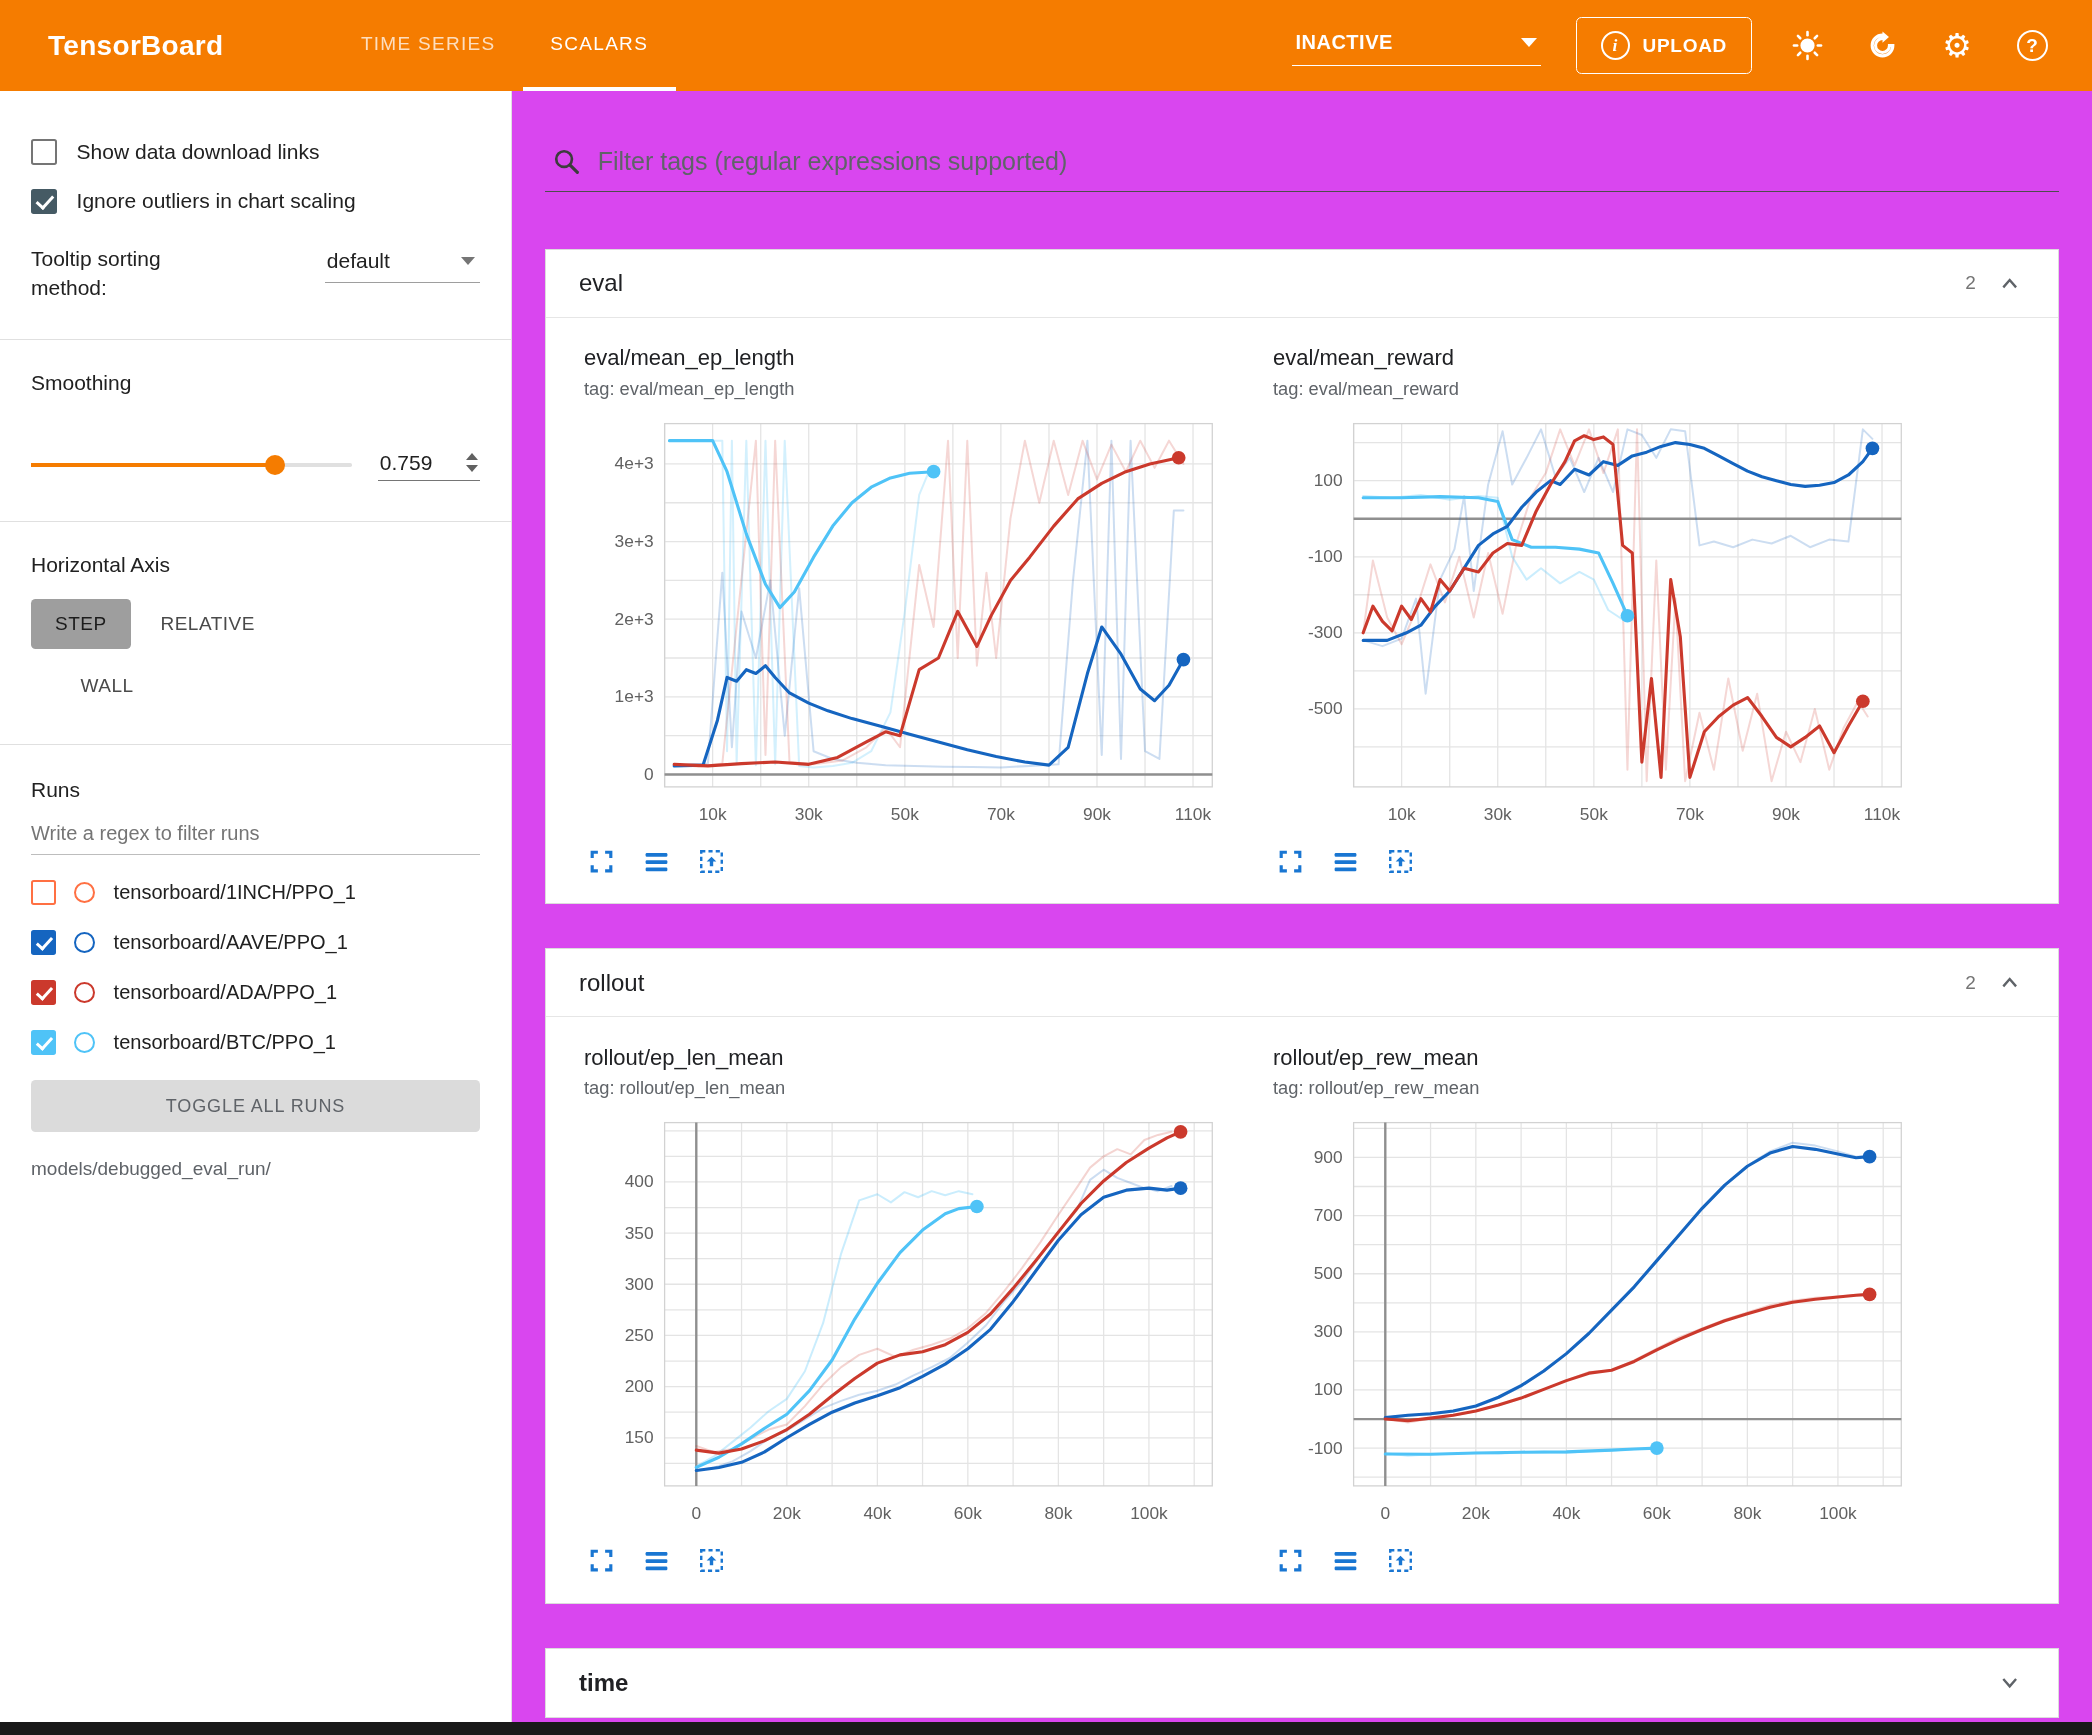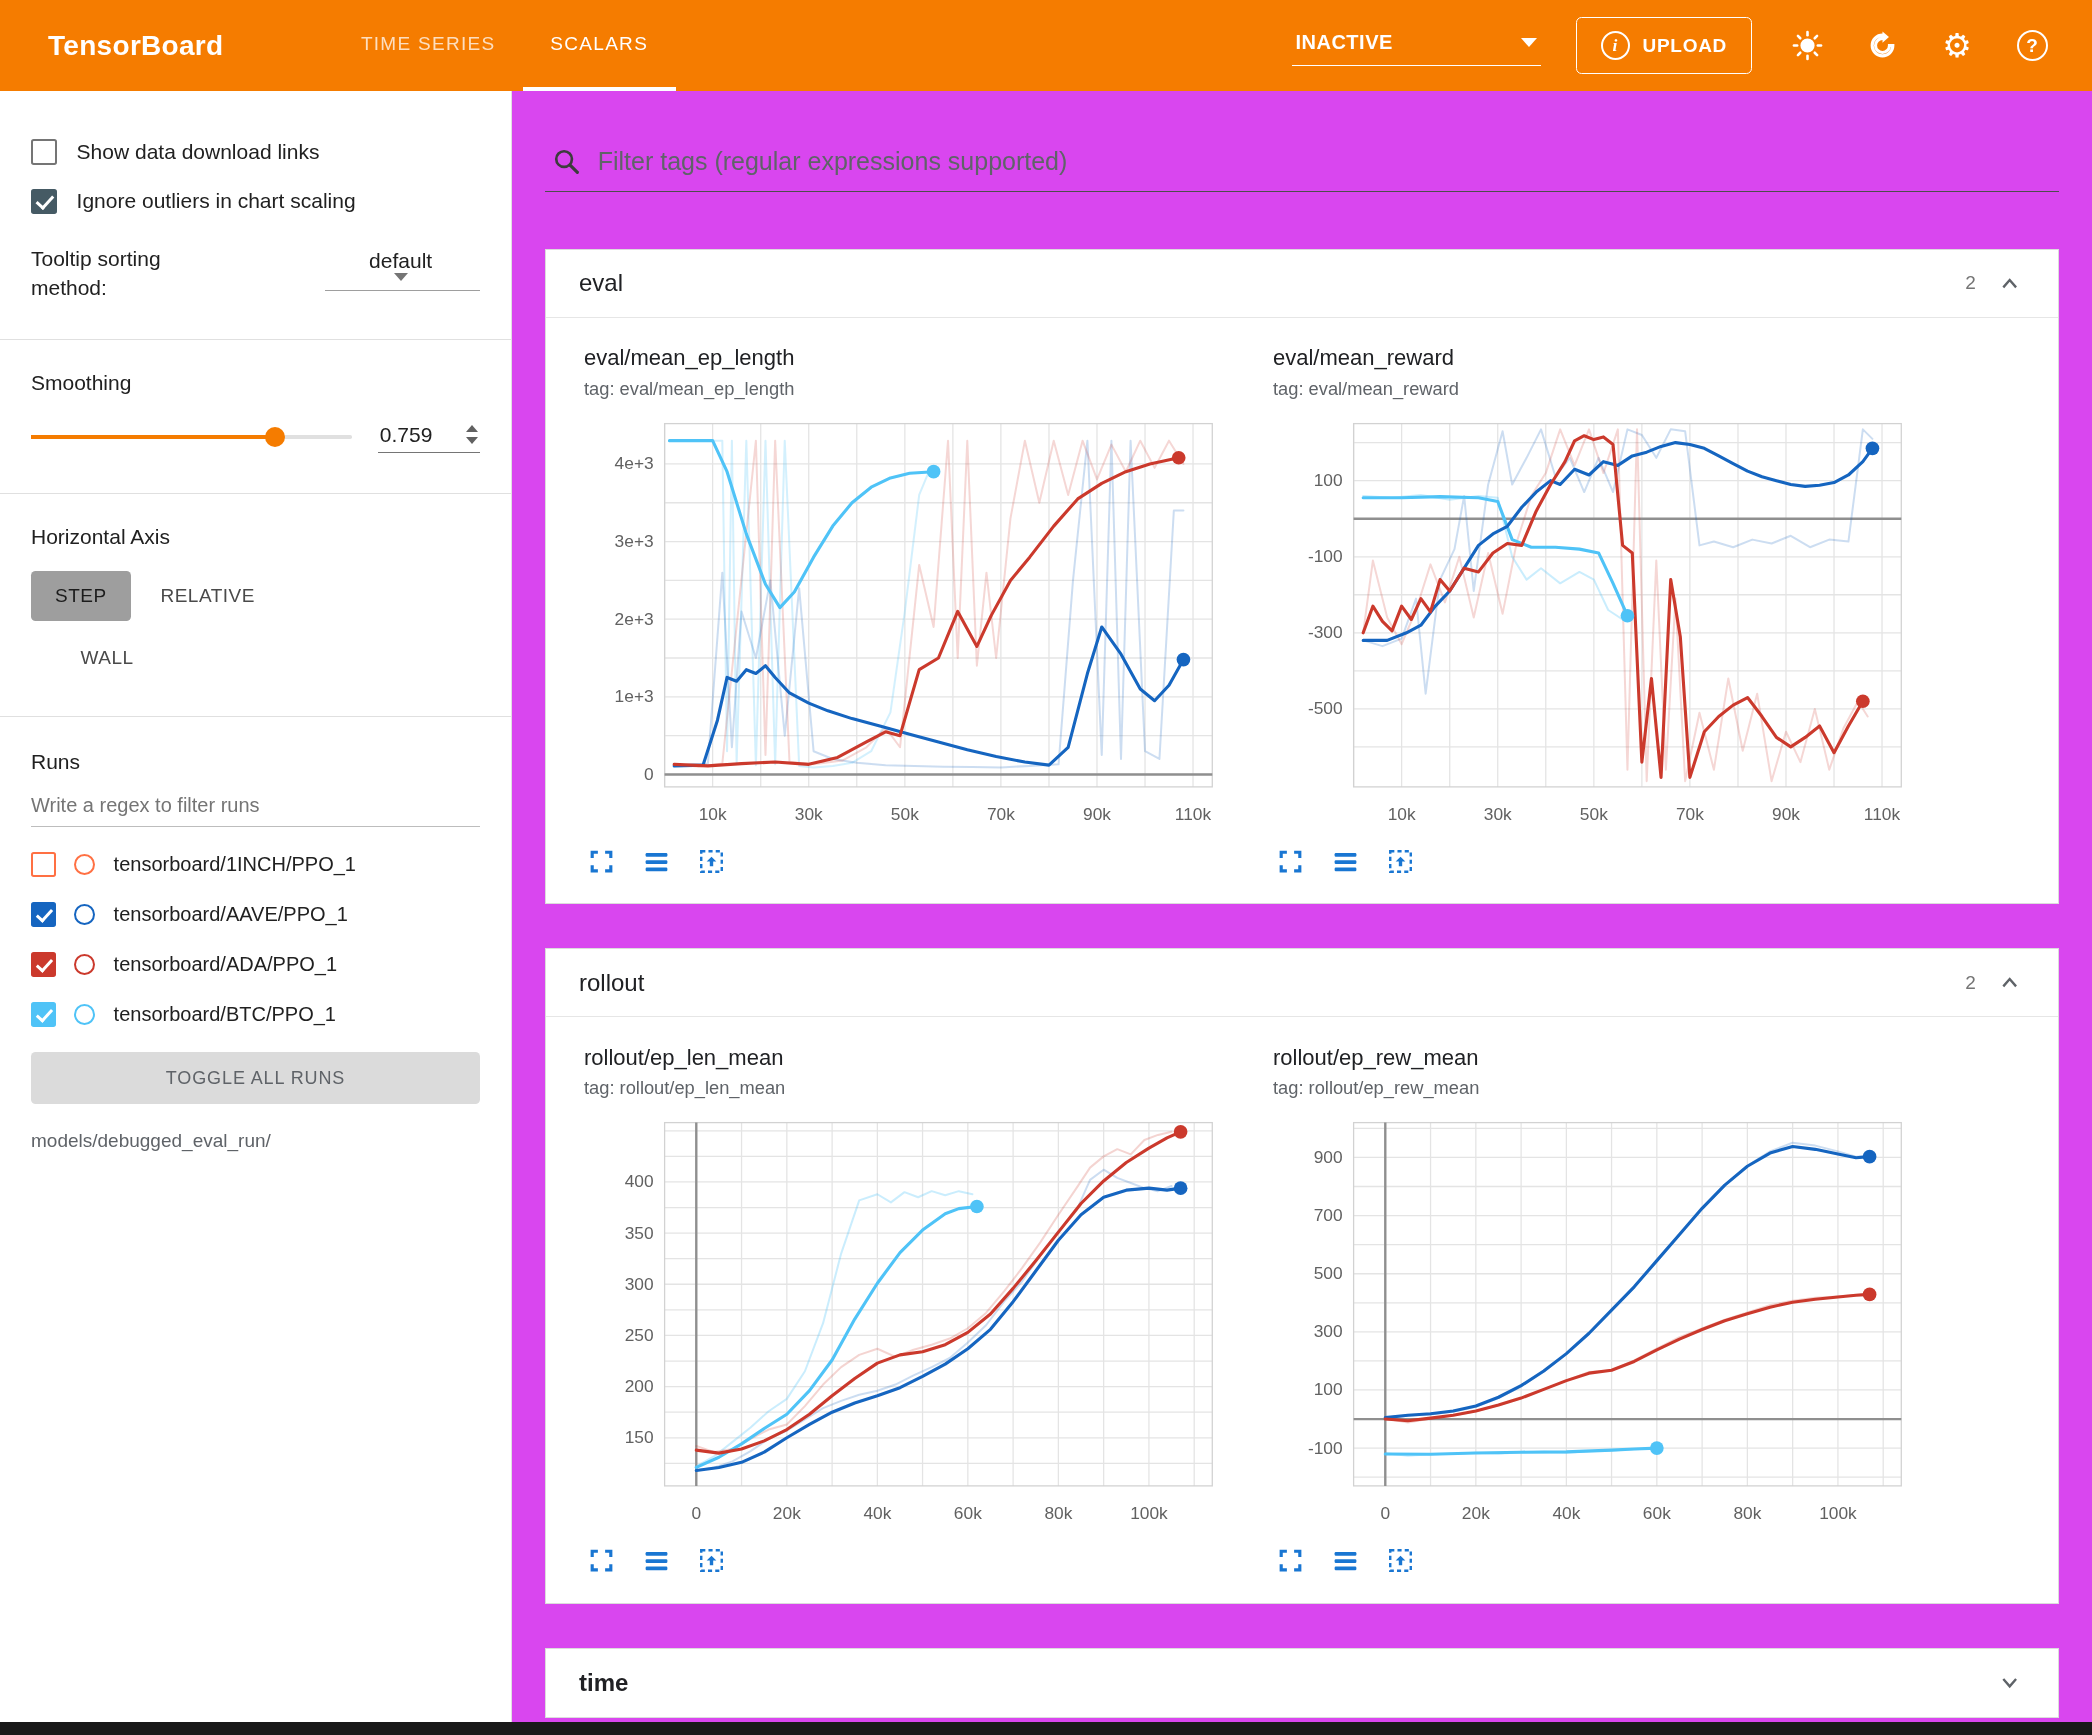--- a/index.html
+++ b/index.html
@@ -43,26 +43,26 @@
   .check-row { display:flex; align-items:center; gap:20px; margin-bottom:24px; cursor:pointer; }
   .cb { width:25.6px; height:25.6px; border:2.3px solid #757575; border-radius:2.7px;
     position:relative; flex:none; background:#fff; }
   .cb.checked { background:#455a64; border-color:#455a64; }
   .cb.checked::after { content:""; position:absolute; left:7.3px; top:1.8px; width:7.3px; height:13.7px;
     border:solid #fff; border-width:0 3.2px 3.2px 0; transform:rotate(42deg); }
   .tooltip-row { display:flex; justify-content:space-between; align-items:flex-start;
     margin:31px 0 37px; }
   .tooltip-label { width:196px; line-height:1.35; }
   .dd-value { width:155px; display:flex; justify-content:space-between; align-items:center;
-    border-bottom:0.9px solid #9e9e9e; padding:3.7px 5.5px 9.1px 1.8px; cursor:pointer;flex-direction:column; }
+    border-bottom:0.9px solid #9e9e9e; padding:3.7px 5.5px 9.1px 1.8px; cursor:pointer; }
   .caret-down-gray { width:0; height:0; border-left:7.3px solid transparent;
     border-right:7.3px solid transparent; border-top:8.2px solid #757575; }
   .divider { border:none; border-top:0.9px solid #e0e0e0; margin:0 -31px; }
   .side-section { padding:31px 0 33px; }
-  .slider-row { display:flex; align-items:center; gap:25.6px; margin-top:26px; padding-bottom:7.3px;justify-content:center; }
+  .slider-row { display:flex; align-items:center; gap:25.6px; margin-top:54px; padding-bottom:7.3px;justify-content:center; }
   .slider-track { position:relative; height:3.7px; flex:1; background:#e0e0e0; border-radius:1.8px; }
   .slider-fill { position:absolute; left:0; top:0; height:3.7px; background:#f57c00; }
   .slider-knob { position:absolute; top:50%; transform:translate(-50%,-50%); width:20px;
     height:20px; border-radius:50%; background:#f57c00; cursor:pointer; }
   .smooth-box { width:102px; display:flex; justify-content:space-between; align-items:center;
     border-bottom:1.4px solid #757575; padding:1.8px 1.8px 5.5px 1.8px; }
   .spinner { display:flex; flex-direction:column; gap:4.6px; cursor:pointer; }
   .spin-up { width:0; height:0; border-left:6.4px solid transparent; border-right:6.4px solid transparent;
     border-bottom:7.3px solid #616161; }
   .spin-down { width:0; height:0; border-left:6.4px solid transparent; border-right:6.4px solid transparent;

